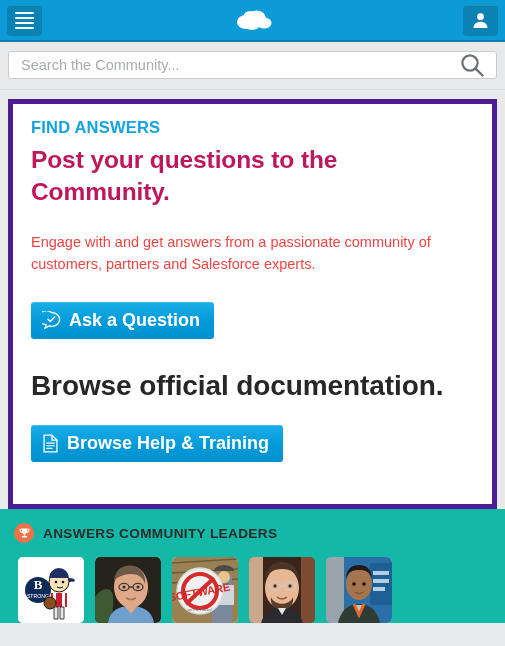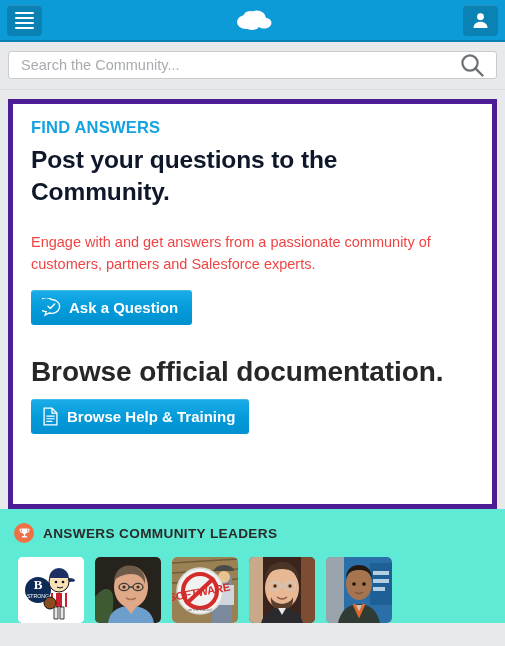--- a/index.html
+++ b/index.html
@@ -85,58 +85,59 @@
   .eyebrow {
     color: #14a3e0;
     font-size: 16.5px;
     font-weight: bold;
     letter-spacing: .2px;
     margin-bottom: 7px;
   }
   h1.headline {
     font-size: 24.5px;
     font-weight: bold;
-    color: #0f172a;
+    color: #be185d;
     line-height: 1.32;
     letter-spacing: -.1px;
     margin-bottom: 11px;
   }
   p.blurb {
     font-size: 14.5px;
     color: #ef4444;
     line-height: 1.52;
     margin-bottom: 15px;
     margin-top: 22px;
   }
   .btn {
     display: inline-flex;
     align-items: center;
     gap: 8px;
     background: linear-gradient(to bottom, #1aade9 0%, #039ad9 55%, #0190d0 100%);
     color: #fff;
-    font-size: 15px;
+    font-size: 18px;
     font-weight: bold;
     border: none;
     border-radius: 3px;
     padding: 8px 14px 8px 11px;
     cursor: pointer;
     font-family: "Liberation Sans", sans-serif;
     box-shadow: inset 0 1px 0 rgba(255,255,255,.18);
+    margin-top: 12px;
   }
   h2.subhead {
     font-size: 28px;
     font-weight: bold;
     color: #272727;
     margin: 31px 0 11px 0;
     letter-spacing: -.1px;
   }
 
   
   .leaders {
-    background: #5eead4;
+    background: #14b8a6;
     padding: 14px 8px 0 8px;
   }
   .leaders-head {
     display: flex;
     align-items: center;
     gap: 9px;
     padding-left: 6px;
     margin-bottom: 14px;
   }
   .trophy-badge {

